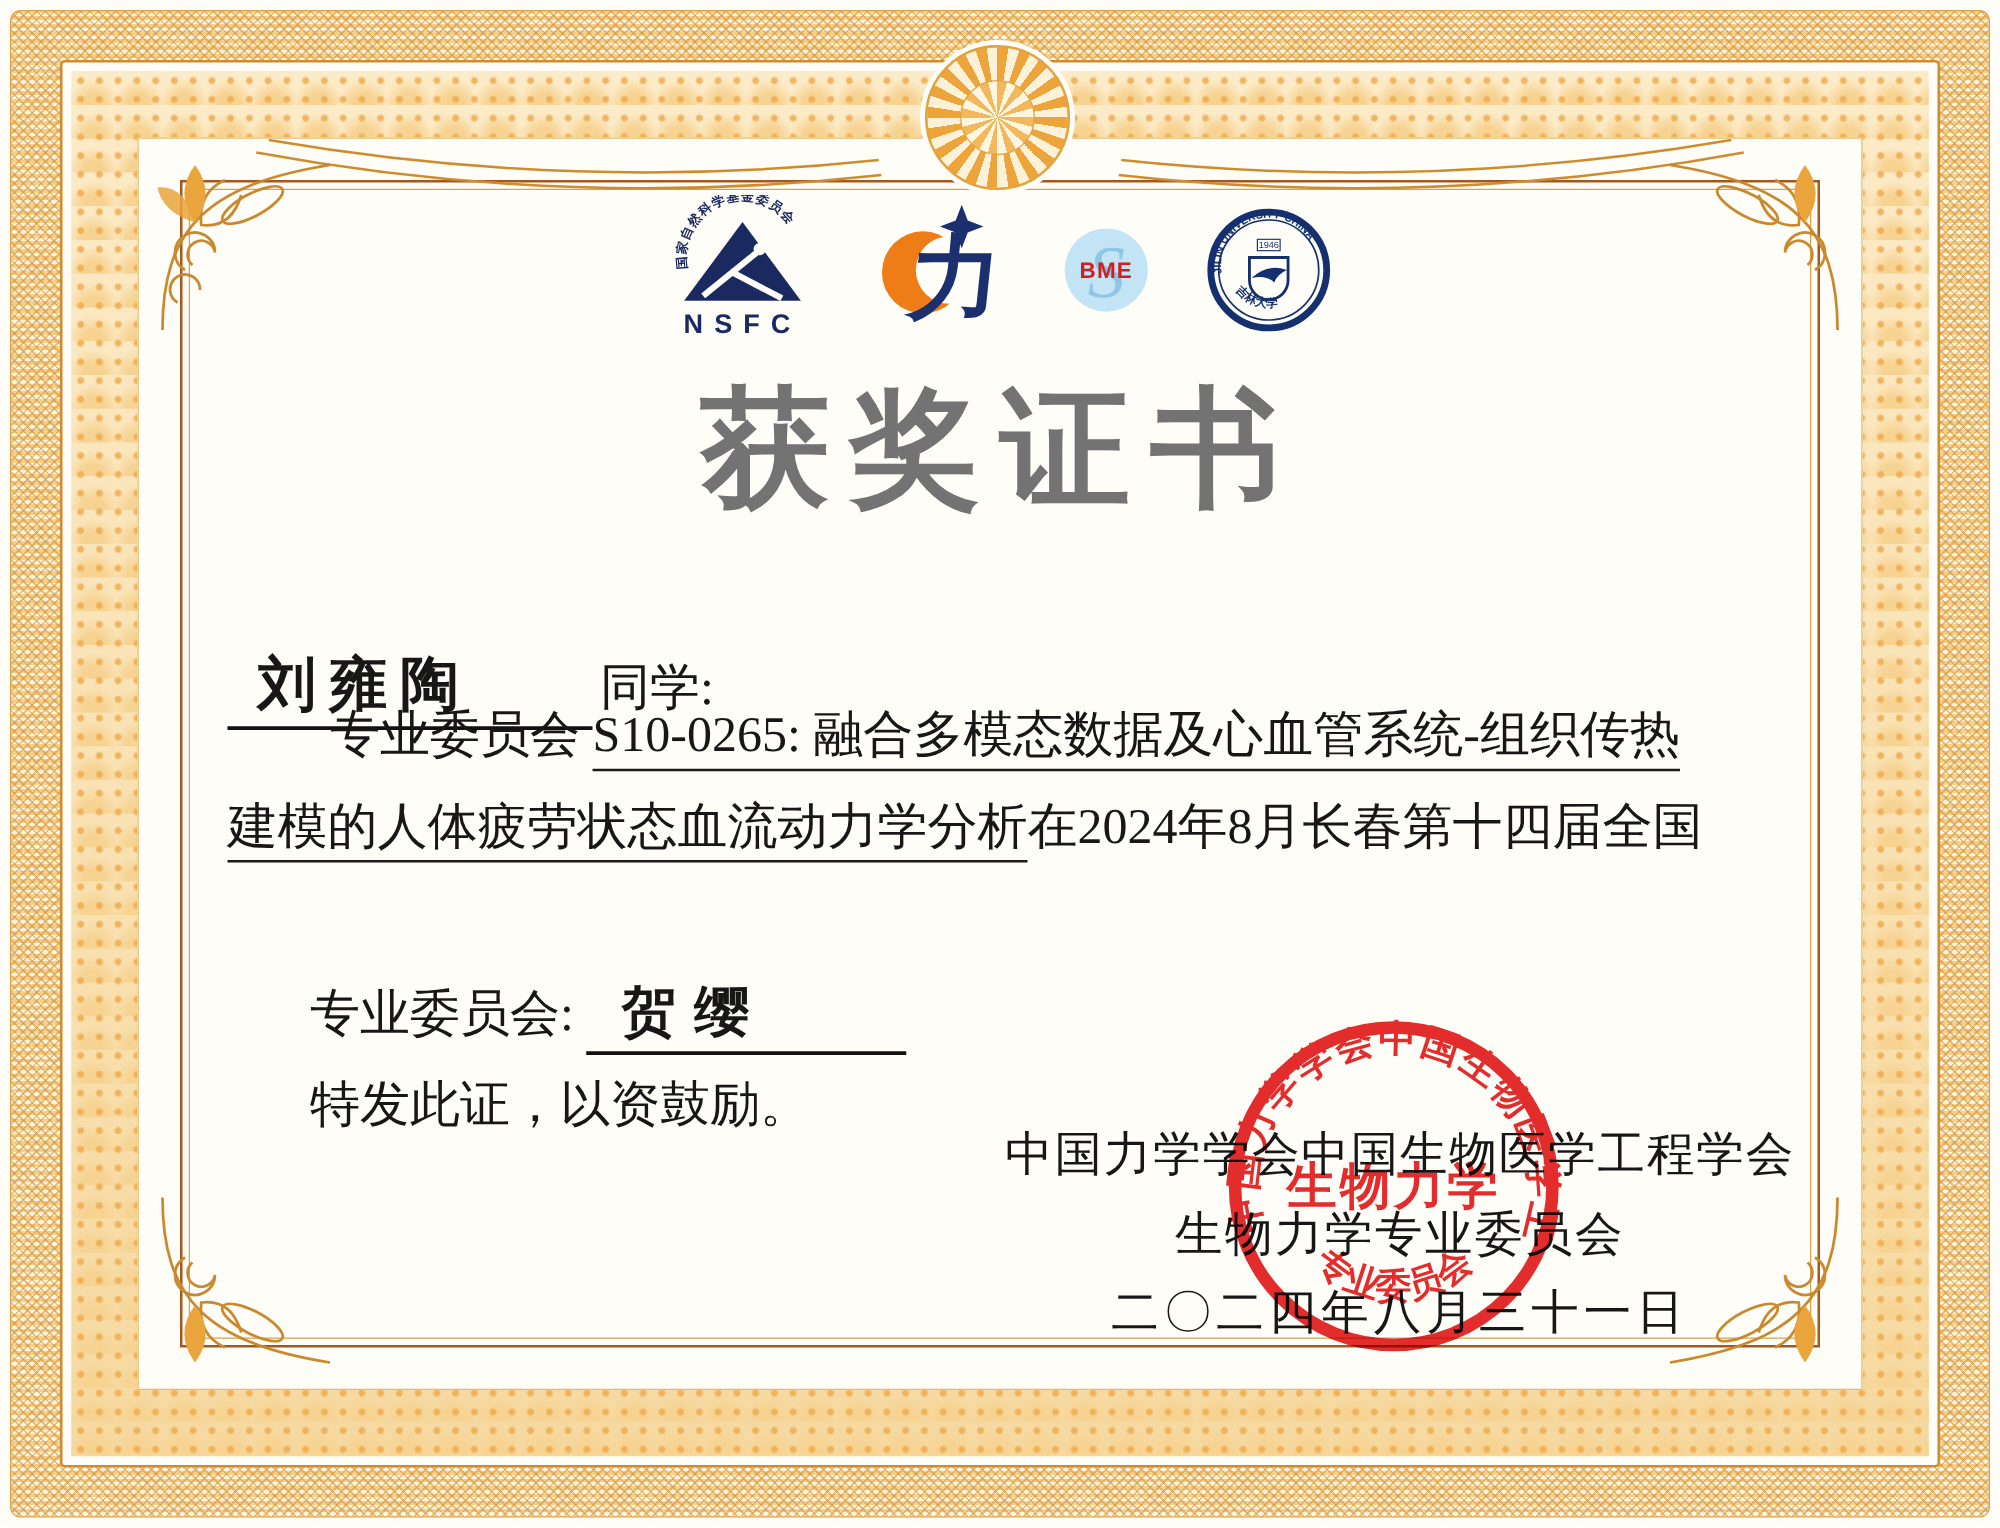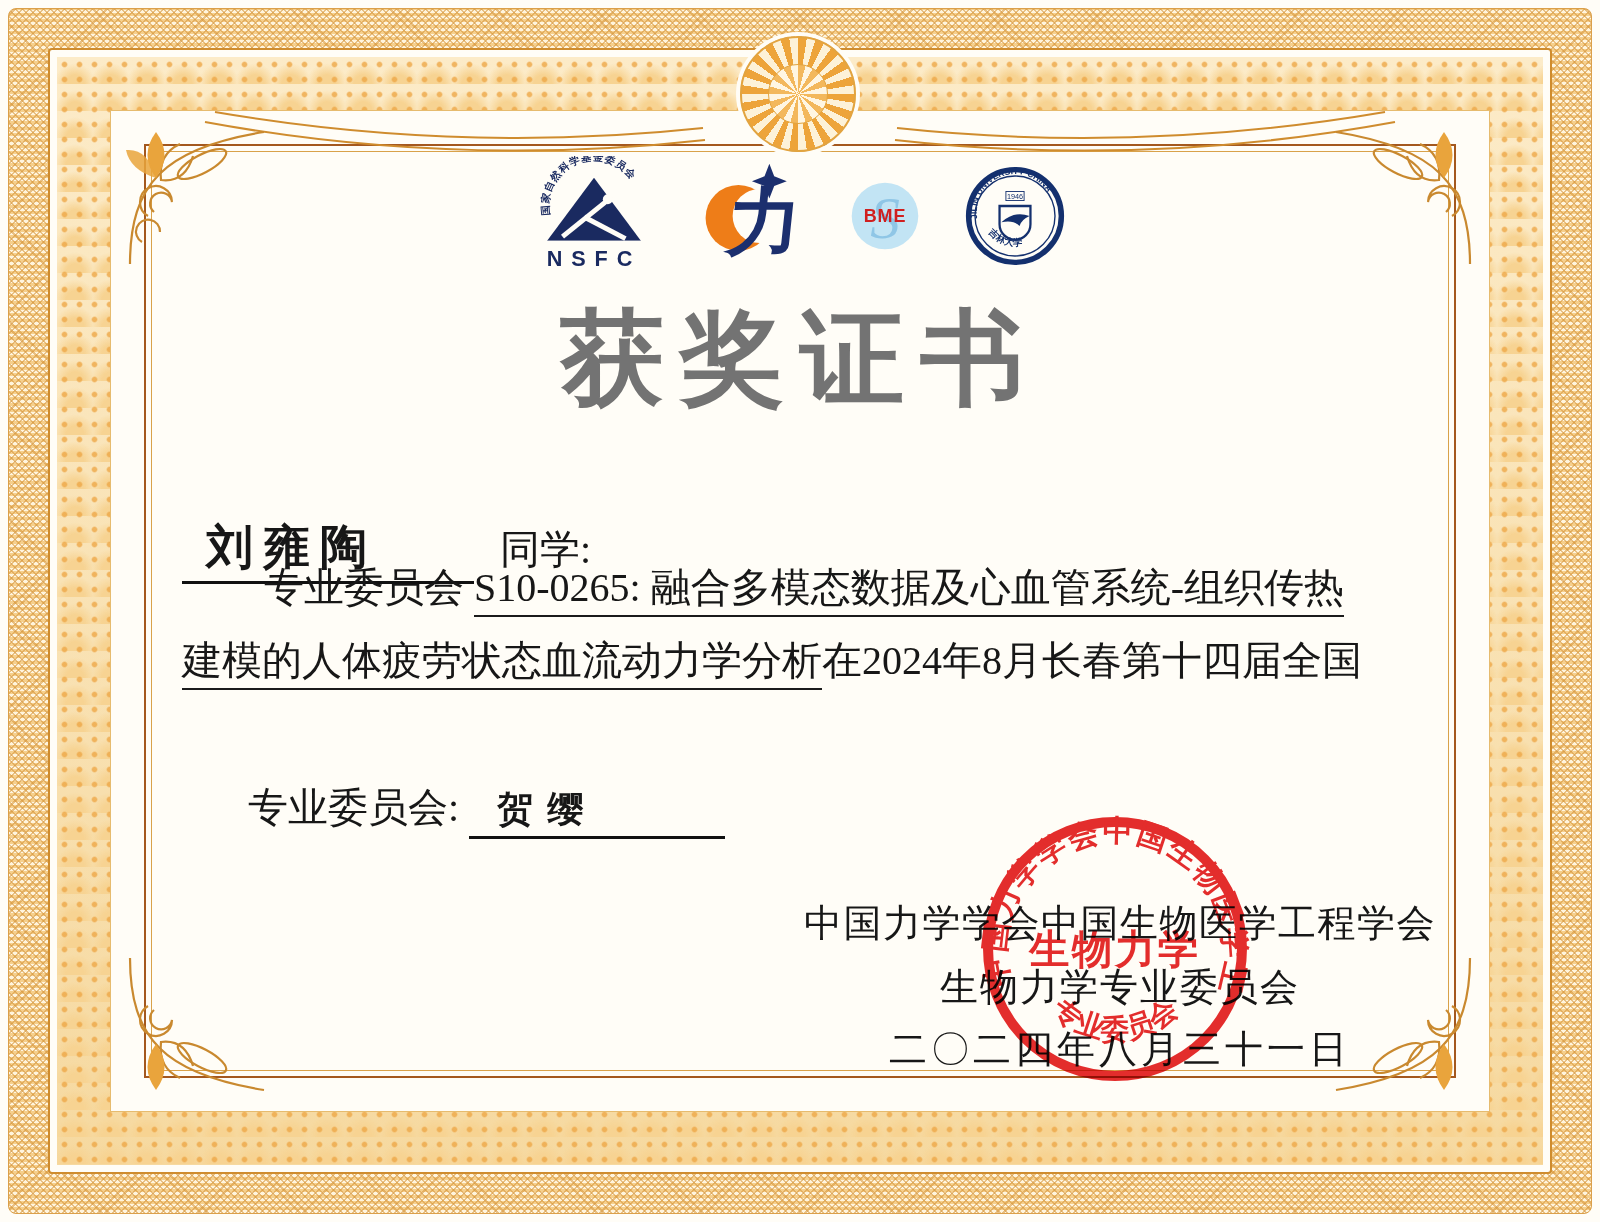--- a/index.html
+++ b/index.html
@@ -37,29 +37,29 @@
   .logos{position:absolute;top:156px;left:0;width:100%;display:flex;justify-content:center;align-items:center;gap:44px;z-index:4;}
   .title{position:absolute;top:290px;left:0;width:100%;text-align:center;
       font-family:"Liberation Sans","DejaVu Sans",sans-serif;font-weight:900;font-size:104px;
       color:#737373;letter-spacing:16px;z-index:4;}
   .line{position:absolute;font-size:40px;color:#171717;white-space:nowrap;z-index:4;}
   .u{border-bottom:2.5px solid #1b1b1b;padding-bottom:5px;}
   .name-line{left:182px;top:468px;}
   .fillname{display:inline-block;min-width:252px;border-bottom:3px solid #111;
       font-family:"Liberation Sans","DejaVu Sans",sans-serif;font-weight:bold;font-size:47px;
       letter-spacing:10px;padding:0 16px 2px 24px;margin-top:48px;}
-  .suffix{margin-left:26px;}
+  .suffix{margin-left:6px;}
   .p1{left:182px;top:560px;}
   .indent{display:inline-block;width:82px;}
   .p2{left:182px;top:633px;}
   .rest{}
   .p3{left:182px;top:706px;}
   .advisor{left:248px;top:780px;}
   .filladvisor{display:inline-block;min-width:218px;border-bottom:3px solid #111;
-      font-family:"Liberation Sans","DejaVu Sans",sans-serif;font-weight:bold;font-size:36px;
+      font-family:"Liberation Sans","DejaVu Sans",sans-serif;font-weight:bold;font-size:44px;
       letter-spacing:14px;padding:0 10px 2px 28px;}
   .closing{left:248px;top:856px;}
   .org1{left:770px;top:898px;width:700px;text-align:center;font-size:38px;letter-spacing:1.5px;}
   .org2{left:770px;top:962px;width:700px;text-align:center;font-size:38px;letter-spacing:2px;}
   .dateline{left:770px;top:1024px;width:700px;text-align:center;font-size:38px;letter-spacing:4px;}
   .seal{position:absolute;left:978px;top:812px;width:274px;height:274px;z-index:6;
       mix-blend-mode:multiply;opacity:.93;}
 </style>
 </head>
 <body>
@@ -202,20 +202,21 @@
   </div>
   <div class="line p2">
     <span class="u">建模的人体疲劳状态血流动力学分析</span><span class="rest">在2024年8月长春第十四届全国</span>
   </div>
 
   <div class="line advisor">
     <span>专业委员会:</span>
     <span class="filladvisor">贺缨</span>
   </div>
 
+  <div class="line closing">特发此证，以资鼓励。</div>
 
   <div class="line org1">中国力学学会中国生物医学工程学会</div>
   <div class="line org2">生物力学专业委员会</div>
   <div class="line dateline">二〇二四年八月三十一日</div>
 
   <svg class="seal" viewBox="0 0 300 300">
     <defs>
       <path id="sealRing" d="M38,195 A120,120 0 1 1 262,195" fill="none"></path>
       <path id="sealBottom" d="M56,178 A98,98 0 0 0 244,178" fill="none"></path>
     </defs>

